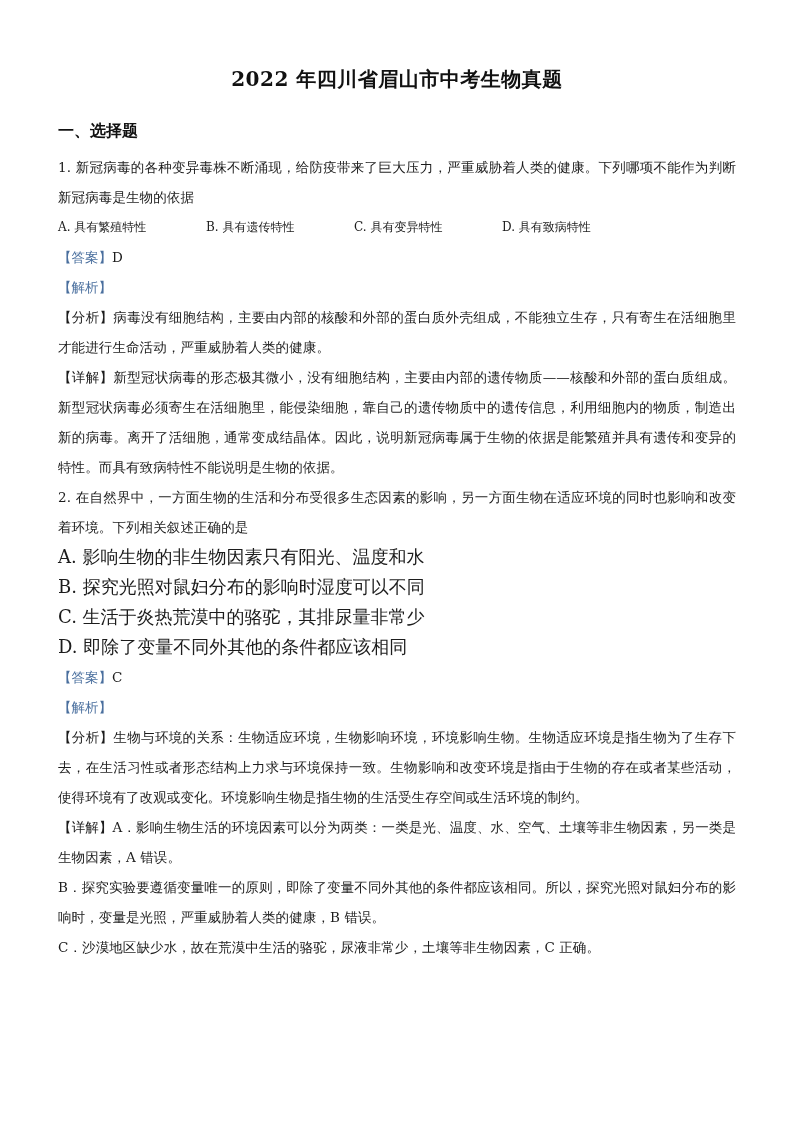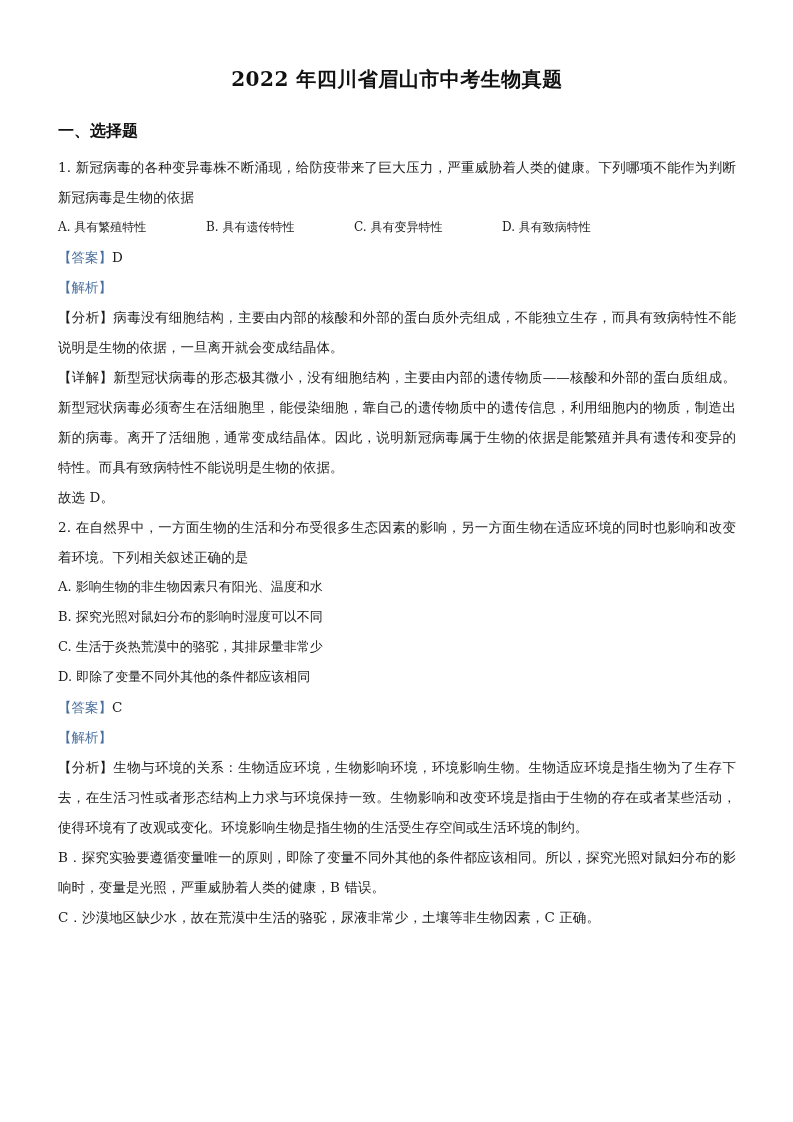--- a/index.html
+++ b/index.html
@@ -75,21 +75,21 @@
     color: #1c1c1c;
   }
   .opt-inline {
     display: inline-block;
     width: 148px;
     vertical-align: top;
   }
   .opt-inline:last-child { width: auto; }
 
   .opt-block {
-    font-size: 13px;
+    font-size: 18px;
     line-height: 30px;
     margin: 0;
     color: #1c1c1c;
   }
 
   .marker {
     color: #4a6f9e;
   }
   .marker-line {
     font-size: 13.5px;
@@ -118,42 +118,42 @@
     </p>
 
     <p class="marker-line">
       <span class="marker">【答案】</span><span class="answer-letter">D</span>
     </p>
 
     <p class="marker-line">
       <span class="marker">【解析】</span>
     </p>
 
-    <p class="para">【分析】病毒没有细胞结构，主要由内部的核酸和外部的蛋白质外壳组成，不能独立生存，而具有致病特性不能说明是生物的依据，一旦离开就会变成结晶体。</p>
+    <p class="para">【分析】病毒没有细胞结构，主要由内部的核酸和外部的蛋白质外壳组成，不能独立生存，只有寄生在活细胞里才能进行生命活动，严重威胁着人类的健康。</p>
 
     <p class="para">【详解】新型冠状病毒的形态极其微小，没有细胞结构，主要由内部的遗传物质——核酸和外部的蛋白质组成。新型冠状病毒必须寄生在活细胞里，能侵染细胞，靠自己的遗传物质中的遗传信息，利用细胞内的物质，制造出新的病毒。离开了活细胞，通常变成结晶体。因此，说明新冠病毒属于生物的依据是能繁殖并具有遗传和变异的特性。而具有致病特性不能说明是生物的依据。</p>
 
-    <p class="para tight">故选 D。</p>
 
     <p class="para">2. 在自然界中，一方面生物的生活和分布受很多生态因素的影响，另一方面生物在适应环境的同时也影响和改变着环境。下列相关叙述正确的是</p>
 
     <p class="opt-block">A. 影响生物的非生物因素只有阳光、温度和水</p>
     <p class="opt-block">B. 探究光照对鼠妇分布的影响时湿度可以不同</p>
     <p class="opt-block">C. 生活于炎热荒漠中的骆驼，其排尿量非常少</p>
     <p class="opt-block">D. 即除了变量不同外其他的条件都应该相同</p>
 
     <p class="marker-line">
       <span class="marker">【答案】</span><span class="answer-letter">C</span>
     </p>
 
     <p class="marker-line">
       <span class="marker">【解析】</span>
     </p>
 
     <p class="para">【分析】生物与环境的关系：生物适应环境，生物影响环境，环境影响生物。生物适应环境是指生物为了生存下去，在生活习性或者形态结构上力求与环境保持一致。生物影响和改变环境是指由于生物的存在或者某些活动，使得环境有了改观或变化。环境影响生物是指生物的生活受生存空间或生活环境的制约。</p>
 
+    <p class="para">【详解】A．影响生物生活的环境因素可以分为两类：一类是光、温度、水、空气、土壤等非生物因素，另一类是生物因素，A 错误。</p>
 
     <p class="para">B．探究实验要遵循变量唯一的原则，即除了变量不同外其他的条件都应该相同。所以，探究光照对鼠妇分布的影响时，变量是光照，严重威胁着人类的健康，B 错误。</p>
 
     <p class="para tight">C．沙漠地区缺少水，故在荒漠中生活的骆驼，尿液非常少，土壤等非生物因素，C 正确。</p>
 
   </div>
 </div>
 
 </body></html>

